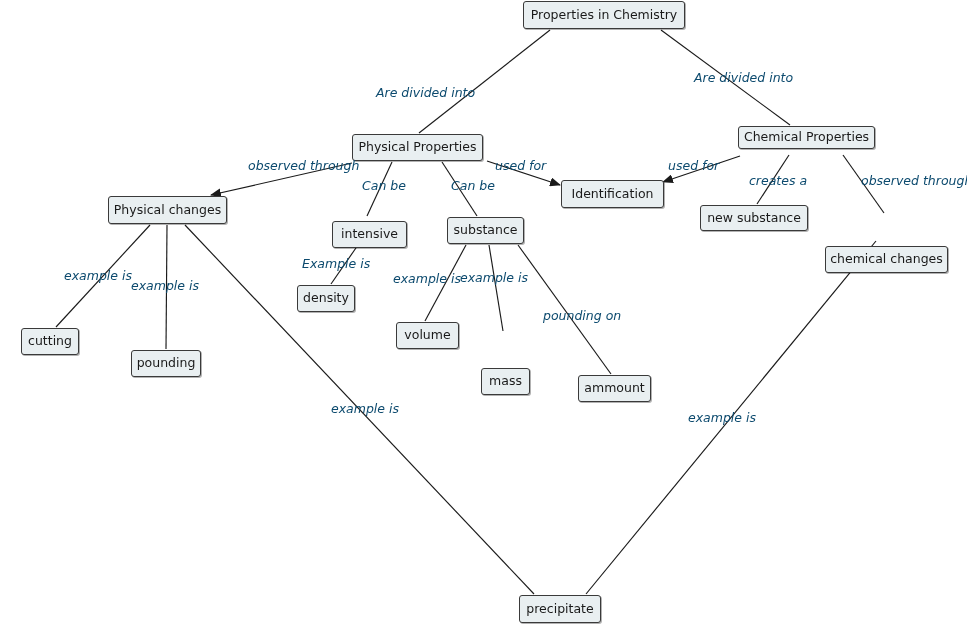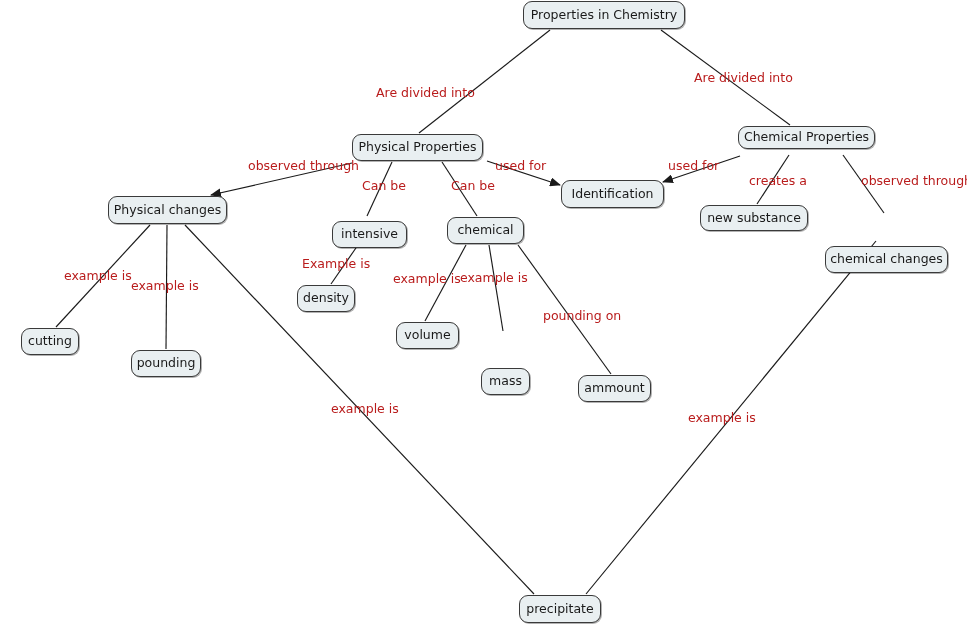--- a/index.html
+++ b/index.html
@@ -22,40 +22,41 @@
     left: 0;
     top: 0;
     width: 967px;
     height: 625px;
   }
   .node {
     position: absolute;
     box-sizing: border-box;
     background: #e9eff1;
     border: 1px solid #3a3a3a;
-    border-radius: 9px;
+    border-radius: 3px;
     color: #1a1a1a;
     font-size: 12.5px;
     line-height: 1;
     display: flex;
     align-items: center;
     justify-content: center;
     white-space: nowrap;
     padding: 0 9px;
     box-shadow: 1px 1px 0 rgba(0,0,0,0.30);
     z-index: 5;
   }
   .edge-label {
     position: absolute;
-    color: #b91c1c;
+    color: #0c4a6e;
     font-size: 12.5px;
     line-height: 1;
     white-space: nowrap;
     background: transparent;
     z-index: 6;
+    font-style: italic;
   }
 </style>
 </head>
 <body>
 
 <div id="canvas">
   <svg id="edges" viewBox="0 0 967 625" xmlns="http://www.w3.org/2000/svg">
     <defs>
       <marker id="arrowhead" markerWidth="11" markerHeight="9" refX="10" refY="4.5" orient="auto" markerUnits="userSpaceOnUse">
         <path d="M0,0 L11,4.5 L0,9 z" fill="#1a1a1a"></path>
@@ -81,21 +82,21 @@
         <line x1="876" y1="241" x2="586" y2="594" stroke="#1a1a1a" stroke-width="1.15"></line>
       </g>
   </svg>
   <div id="node-layer">
       <div class="node" style="left: 523px; top: 1px; width: 162px; height: 28px;">Properties in Chemistry</div>
       <div class="node" style="left: 352px; top: 134px; width: 131px; height: 27px;">Physical Properties</div>
       <div class="node" style="left: 738px; top: 126px; width: 137px; height: 23px;">Chemical Properties</div>
       <div class="node" style="left: 108px; top: 196px; width: 119px; height: 28px;">Physical changes</div>
       <div class="node" style="left: 561px; top: 180px; width: 103px; height: 28px;">Identification</div>
       <div class="node" style="left: 332px; top: 221px; width: 75px; height: 27px;">intensive</div>
-      <div class="node" style="left: 447px; top: 217px; width: 77px; height: 27px;">chemical</div>
+      <div class="node" style="left: 447px; top: 217px; width: 77px; height: 27px;">substance</div>
       <div class="node" style="left: 700px; top: 205px; width: 108px; height: 26px;">new substance</div>
       <div class="node" style="left: 825px; top: 214px; width: 123px; height: 27px; margin-top: 32px;">chemical changes</div>
       <div class="node" style="left: 297px; top: 285px; width: 58px; height: 27px;">density</div>
       <div class="node" style="left: 2px; top: 328px; width: 58px; height: 27px; margin-left: 19px;">cutting</div>
       <div class="node" style="left: 396px; top: 322px; width: 63px; height: 27px;">volume</div>
       <div class="node" style="left: 481px; top: 332px; width: 49px; height: 27px; margin-top: 36px;">mass</div>
       <div class="node" style="left: 131px; top: 350px; width: 70px; height: 27px;">pounding</div>
       <div class="node" style="left: 578px; top: 375px; width: 73px; height: 27px;">ammount</div>
       <div class="node" style="left: 519px; top: 595px; width: 82px; height: 28px;">precipitate</div>
     </div>

